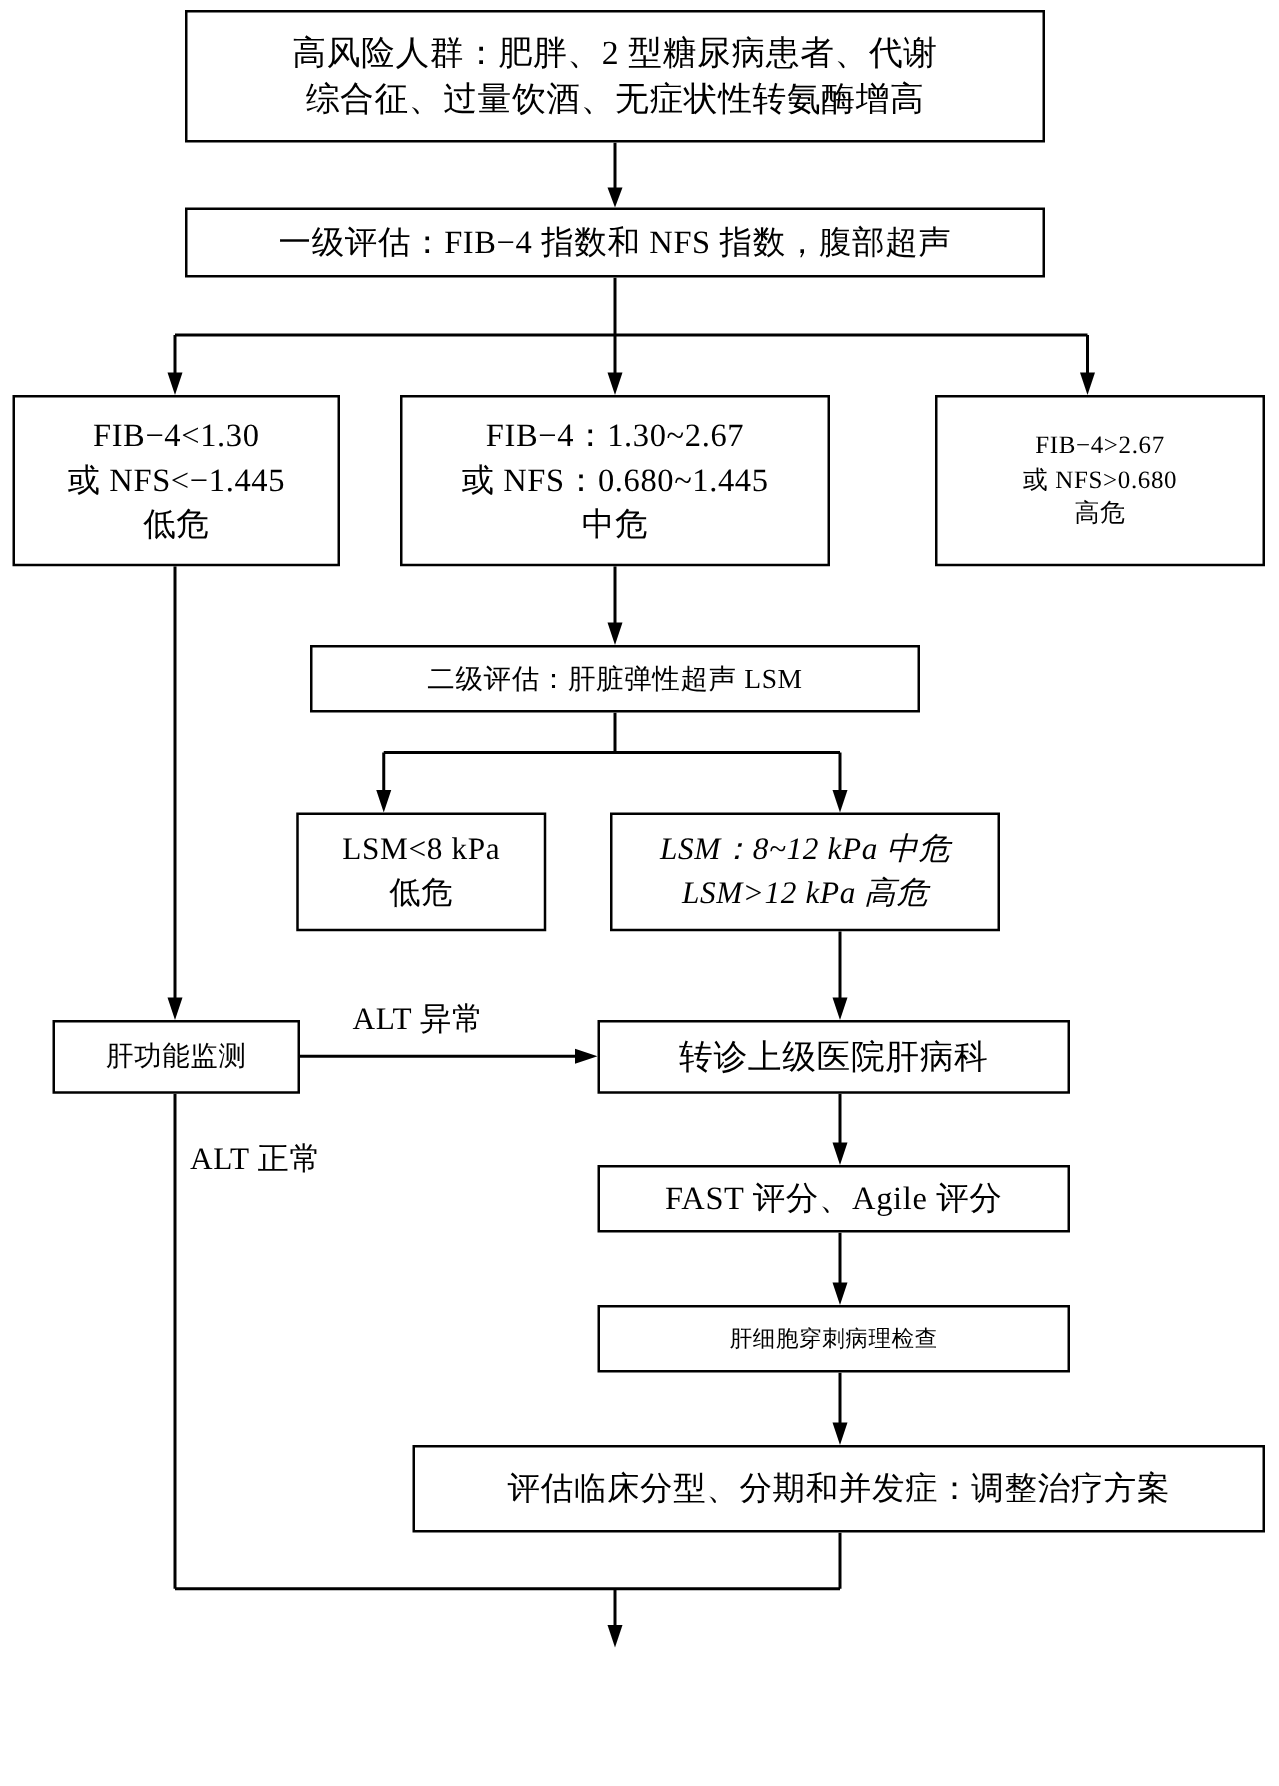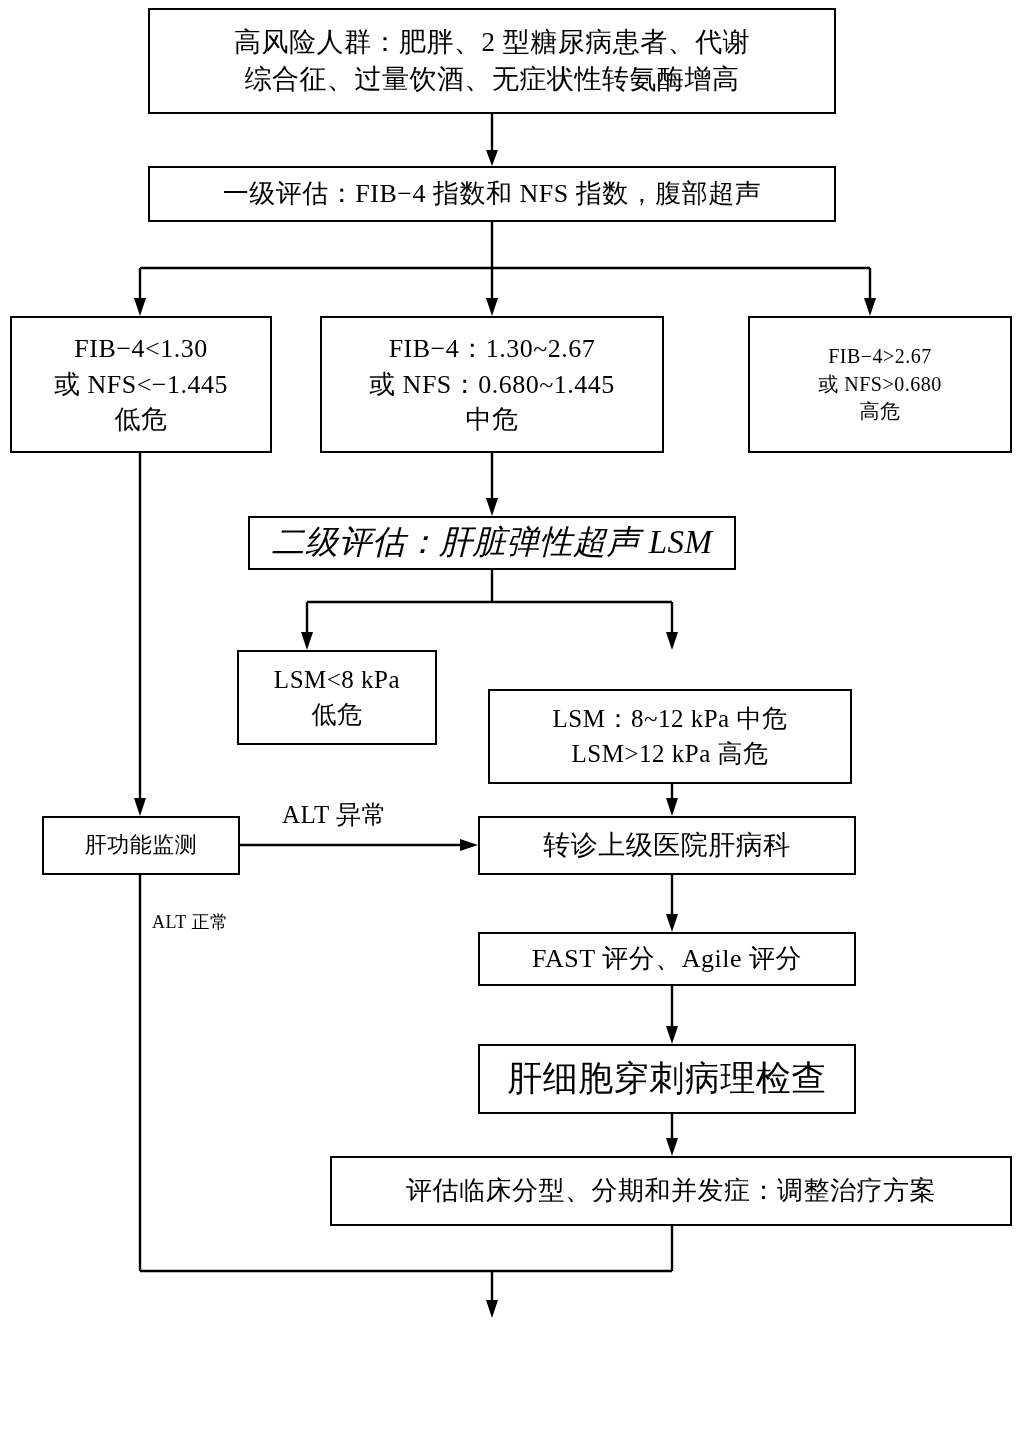--- a/index.html
+++ b/index.html
@@ -118,36 +118,36 @@
 低危</div>
 
   <div class="node" style="left:320px; top:316px; width:344px; height:137px; font-size:26px;">FIB−4：1.30~2.67
 或 NFS：0.680~1.445
 中危</div>
 
   <div class="node" style="left:748px; top:316px; width:264px; height:137px; font-size:20px;">FIB−4&gt;2.67
 或 NFS&gt;0.680
 高危</div>
 
-  <div class="node" style="left:248px; top:516px; width:488px; height:54px; font-size:33px;font-style:italic;">二级评估：肝脏弹性超声 LSM</div>
+  <div class="node" style="left:248px; top:516px; width:488px; height:54px; font-size:22px;">二级评估：肝脏弹性超声 LSM</div>
 
   <div class="node" style="left:205px; top:650px; width:200px; height:95px; font-size:25px;margin-left:32px;">LSM&lt;8 kPa
 低危</div>
 
-  <div class="node" style="left:488px; top:689px; width:364px; height:95px; font-size:25px;">LSM：8~12 kPa 中危
+  <div class="node" style="left:488px; top:650px; width:312px; height:95px; font-size:25px;font-style:italic;">LSM：8~12 kPa 中危
 LSM&gt;12 kPa 高危</div>
 
   <div class="node" style="left:42px; top:816px; width:198px; height:59px; font-size:22px;">肝功能监测</div>
 
   <div class="node" style="left:478px; top:816px; width:378px; height:59px; font-size:27px;">转诊上级医院肝病科</div>
 
   <div class="node" style="left:478px; top:932px; width:378px; height:54px; font-size:26px;">FAST 评分、Agile 评分</div>
 
-  <div class="node" style="left:478px; top:1044px; width:378px; height:70px; font-size:35px;">肝细胞穿刺病理检查</div>
+  <div class="node" style="left:478px; top:1044px; width:378px; height:54px; font-size:18px;">肝细胞穿刺病理检查</div>
 
   <div class="node" style="left:330px; top:1156px; width:682px; height:70px; font-size:26px;">评估临床分型、分期和并发症：调整治疗方案</div>
 
 
   <div class="label" style="left:282px; top:798px; font-size:25px;">ALT 异常</div>
 
-  <div class="label" style="left:152px; top:910px; font-size:18px;">ALT 正常</div>
+  <div class="label" style="left:152px; top:910px; font-size:25px;">ALT 正常</div>
 
 </div>
 
 </body></html>

